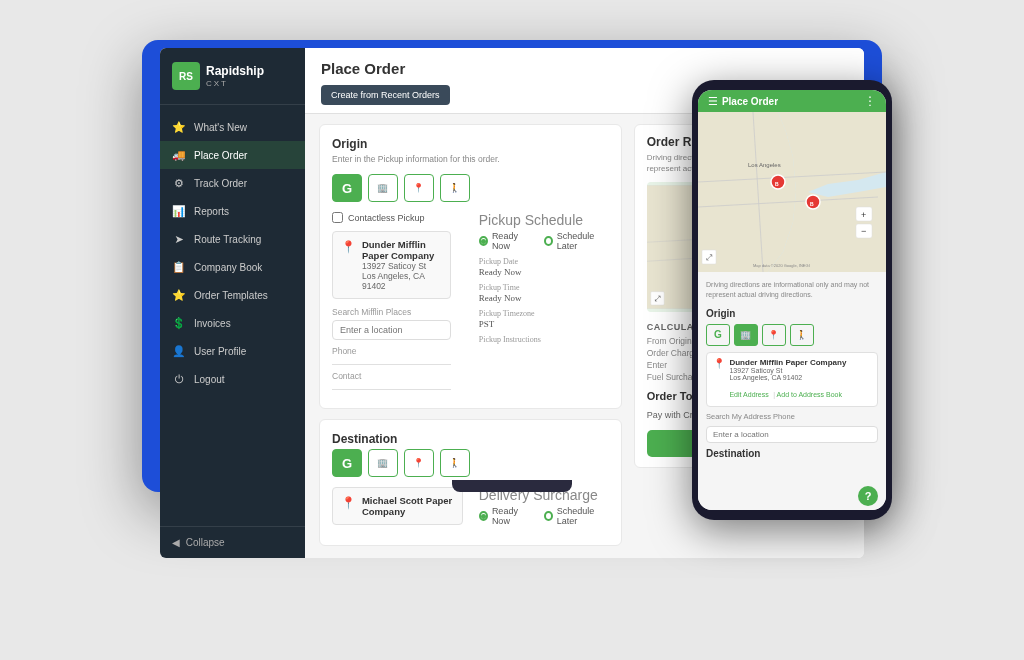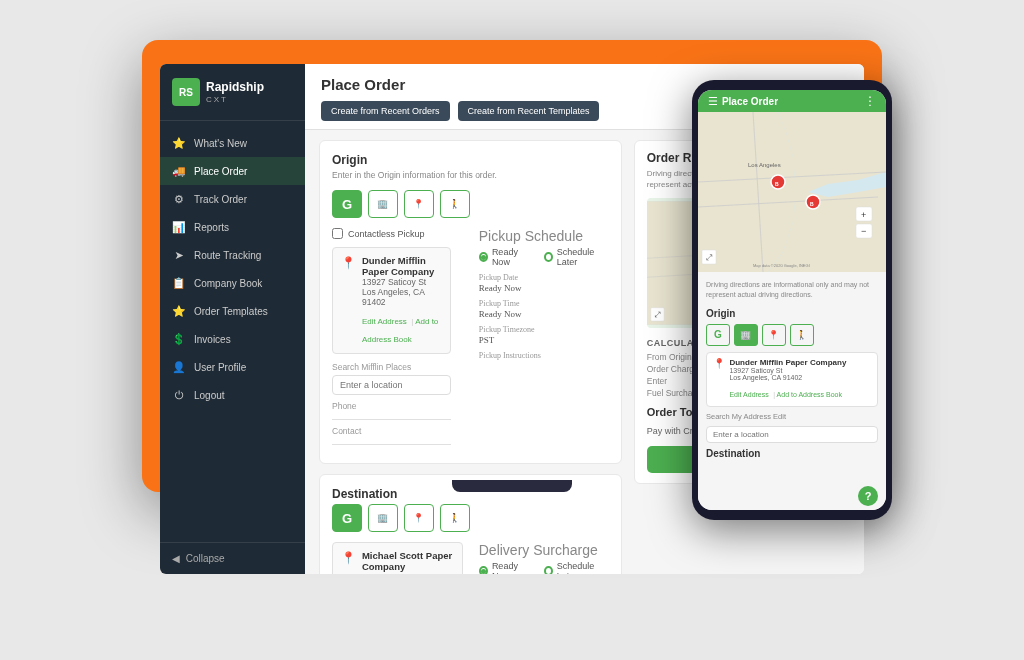--- a/index.html
+++ b/index.html
@@ -9,23 +9,23 @@
       width: 1024px;
       height: 660px;
       overflow: hidden;
       display: flex;
       align-items: center;
       justify-content: center;
     }
 
     
     .laptop-shell {
-      background: #f97316;
+      background: #1d4ed8;
       border-radius: 16px;
-      padding: 24px 18px 30px;
+      padding: 8px 18px 30px;
       position: relative;
       width: 740px;
       height: 452px;
       box-shadow: 0 20px 60px rgba(0,0,0,0.4);
     }
     .laptop-screen {
       background: #fff;
       border-radius: 6px;
       overflow: hidden;
       width: 100%;
@@ -642,31 +642,30 @@
             <span>◀</span>
             <span>Collapse</span>
           </div>
         </div>
 
         <div class="main-content">
           <div class="main-header">
             <div class="main-title">Place Order</div>
             <div class="header-buttons">
               <button class="btn-dark">Create from Recent Orders</button>
-              <button class="btn-dark">Create from Recent Templates</button>
             </div>
           </div>
 
           <div class="main-body">
 
             <div class="form-section">
 
               <div class="section-card">
                 <div class="section-title">Origin</div>
-                <div class="section-subtitle">Enter in the Origin information for this order.</div>
+                <div class="section-subtitle">Enter in the Pickup information for this order.</div>
 
                 <div class="source-tabs">
                   <div class="tab-btn active tab-btn-g">G</div>
                   <div class="tab-btn">🏢</div>
                   <div class="tab-btn">📍</div>
                   <div class="tab-btn">🚶</div>
                 </div>
 
                 <div style="display:flex;gap:28px;">
                   <div style="flex:1;">
@@ -674,24 +673,20 @@
                       <input type="checkbox" class="contactless-cb" style="">
                       <span class="contactless-label">Contactless Pickup</span>
                     </div>
 
                     <div class="address-block">
                       <span class="map-pin">📍</span>
                       <div>
                         <div class="address-name">Dunder Mifflin Paper Company</div>
                         <div class="address-street">13927 Saticoy St</div>
                         <div class="address-city">Los Angeles, CA 91402</div>
-                        <div class="address-links">
-                          <span class="address-link">Edit Address</span>
-                          <span class="address-link">Add to Address Book</span>
-                        </div>
                       </div>
                     </div>
 
                     <div class="input-label">Search Mifflin Places</div>
                     <input class="search-input" type="text" placeholder="Enter a location" style="">
 
                     <div class="input-label">Phone</div>
                     <div class="text-input"></div>
 
                     <div class="input-label">Contact</div>
@@ -898,21 +893,21 @@
             <div class="phone-addr-line">13927 Saticoy St</div>
             <div class="phone-addr-line">Los Angeles, CA 91402</div>
             <div style="margin-top:2px;">
               <span style="font-size:7px;color:#4caf50;cursor:pointer;">Edit Address</span>
               <span style="font-size:7px;color:#ccc;"> | </span>
               <span style="font-size:7px;color:#4caf50;cursor:pointer;">Add to Address Book</span>
             </div>
           </div>
         </div>
 
-        <div style="font-size:7.5px;color:#888;margin-bottom:2px;">Search My Address Edit</div>
+        <div style="font-size:7.5px;color:#888;margin-bottom:2px;">Search My Address Phone</div>
         <input class="phone-search-input" type="text" placeholder="Enter a location" style="">
 
         <div class="phone-dest-title">Destination</div>
         <div style="width:20px;height:20px;border-radius:50%;background:#4caf50;display:flex;align-items:center;justify-content:center;position:absolute;right:14px;bottom:14px;">
           <span style="color:#fff;font-size:11px;font-weight:bold;">?</span>
         </div>
       </div>
     </div>
   </div>
 </div>

